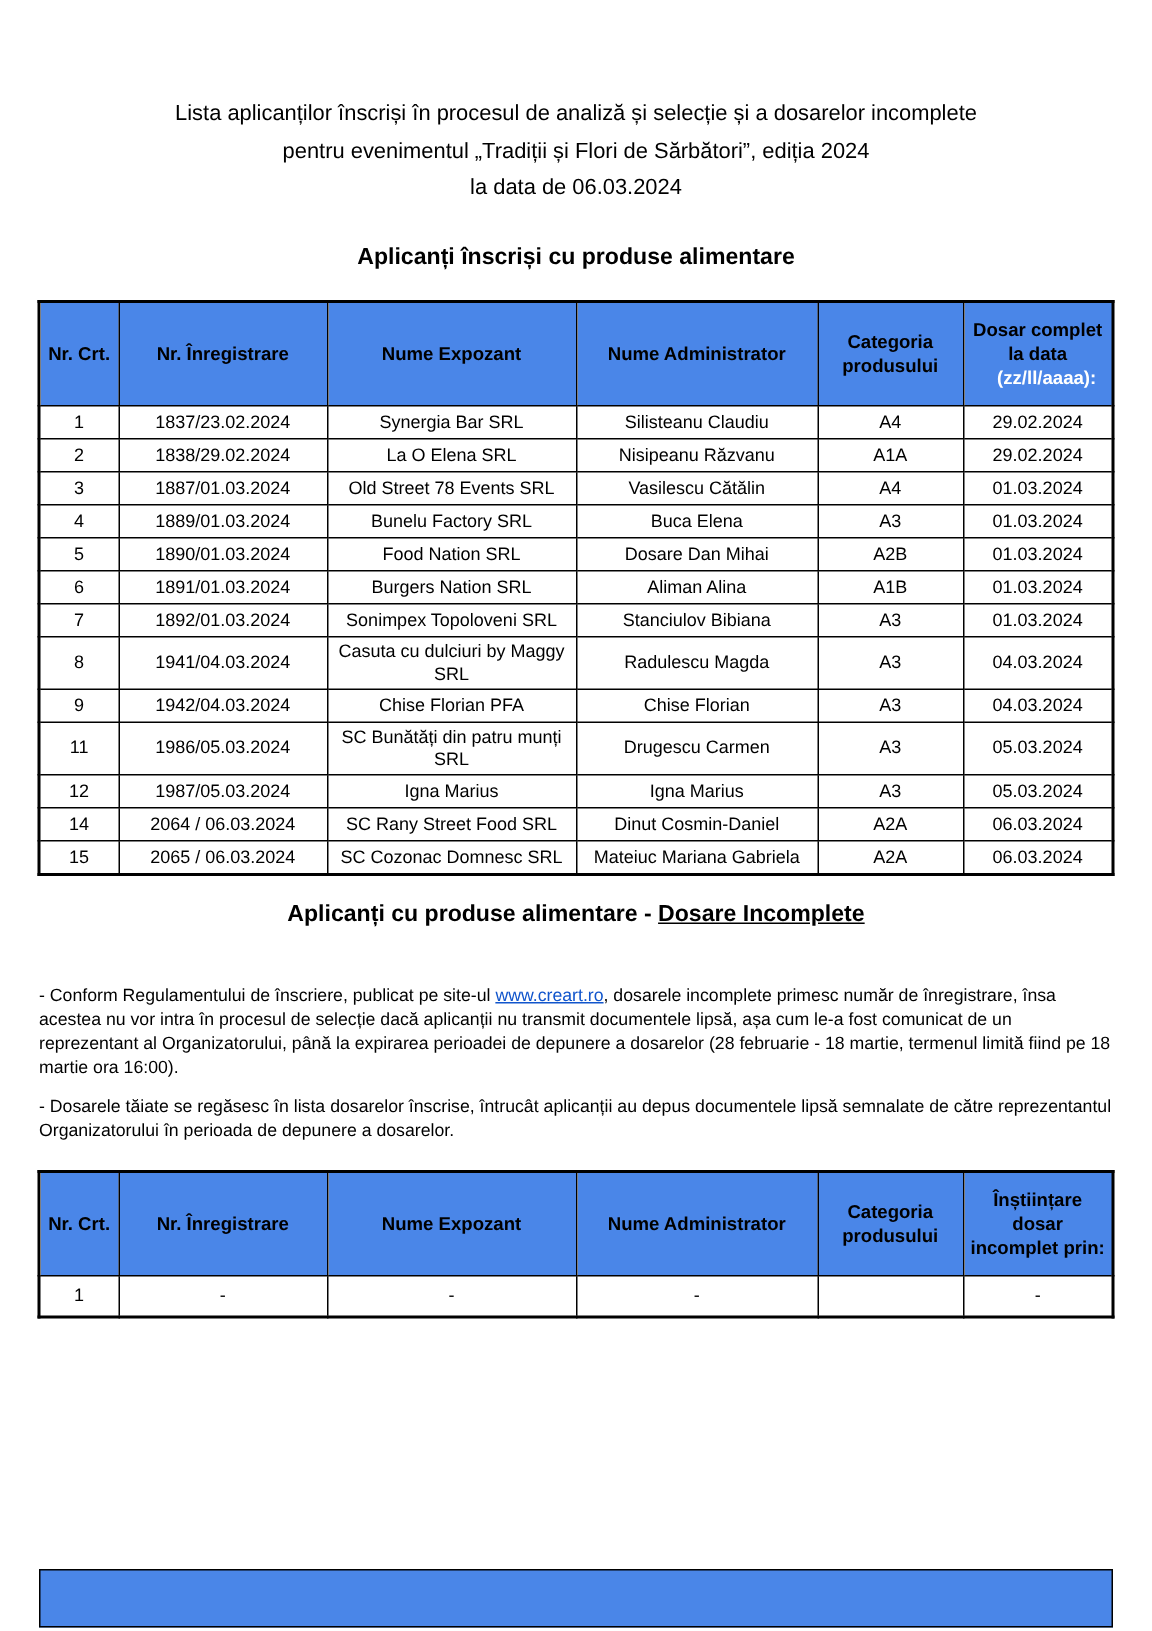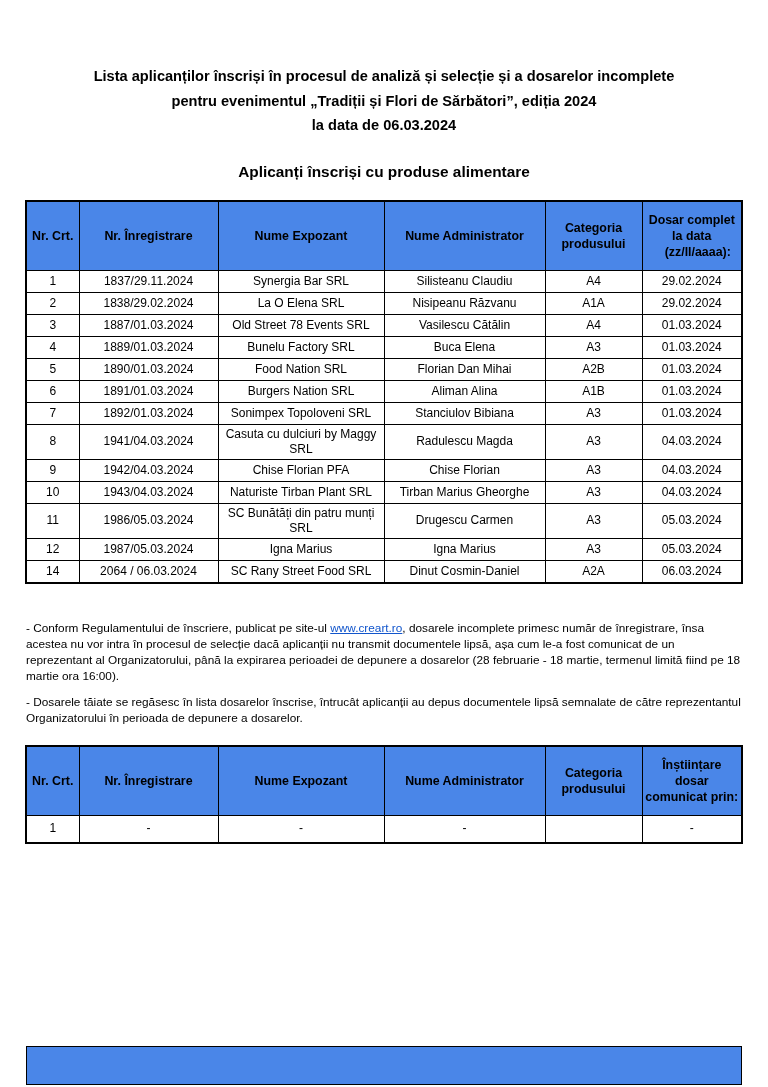--- a/index.html
+++ b/index.html
@@ -1,30 +1,30 @@
 <!DOCTYPE html>
 <html><head>
 <meta charset="utf-8">
 <style>
   html,body{margin:0;padding:0;background:#ffffff;}
   body{font-family:"Liberation Sans",sans-serif;color:#000;}
   .page{position:relative;width:768px;height:1087px;background:#fff;overflow:hidden;}
 
-  .title-block{margin-top:64px;text-align:center;font-weight:bold;font-size:14.6px;line-height:24.5px;}
+  .title-block{margin-top:64px;text-align:center;font-weight:normal;font-size:14.6px;line-height:24.5px;}
   .section-heading{text-align:center;font-weight:bold;font-size:15.4px;margin:4px;}
   #section1-heading{margin-top:25px;}
   #section2-heading{margin-top:17px;}
   .underlined{text-decoration:underline;}
 
   table.doc-table{border-collapse:collapse;width:716px;margin:19px auto 0 auto;table-layout:fixed;border:2px solid #000;}
   .doc-table th,.doc-table td{border:1px solid #000;text-align:center;vertical-align:middle;overflow:hidden;}
   .doc-table th{background:#4a86e8;font-weight:bold;font-size:12.4px;line-height:16px;height:66px;padding:1px 2px;}
   .doc-table td{font-size:12px;line-height:15px;height:17px;padding:2px 2px;background:#fff;}
   #table2 td{height:22px;}
-  .date-format{display:block;color:#000000;padding-left:12px;}
+  .date-format{display:block;color:#ffffff;padding-left:12px;}
 
   .notes{width:716px;margin:0 auto;font-size:11.8px;line-height:16px;text-align:left;}
   #note1{margin-top:36px;}
   #note2{margin-top:10px;}
   .link{color:#1155cc;text-decoration:underline;cursor:pointer;}
 
   .bottom-band{position:absolute;left:26px;top:1046px;width:716px;height:39px;background:#4a86e8;border:1px solid #000;box-sizing:border-box;}
 </style>
 </head>
 <body>
@@ -57,21 +57,21 @@
         <th>Categoria produsului</th>
         <th>
           <span>Dosar complet la data</span>
           <span class="date-format">(zz/ll/aaaa):</span>
         </th>
       </tr>
     </thead>
     <tbody id="table1-body">
         <tr>
           <td>1</td>
-          <td>1837/29.11.2024</td>
+          <td>1837/23.02.2024</td>
           <td>Synergia Bar SRL</td>
           <td>Silisteanu Claudiu</td>
           <td>A4</td>
           <td>29.02.2024</td>
         </tr>
         <tr>
           <td>2</td>
           <td>1838/29.02.2024</td>
           <td>La O Elena SRL</td>
           <td>Nisipeanu Răzvanu</td>
@@ -91,21 +91,21 @@
           <td>1889/01.03.2024</td>
           <td>Bunelu Factory SRL</td>
           <td>Buca Elena</td>
           <td>A3</td>
           <td>01.03.2024</td>
         </tr>
         <tr>
           <td>5</td>
           <td>1890/01.03.2024</td>
           <td>Food Nation SRL</td>
-          <td>Florian Dan Mihai</td>
+          <td>Dosare Dan Mihai</td>
           <td>A2B</td>
           <td>01.03.2024</td>
         </tr>
         <tr>
           <td>6</td>
           <td>1891/01.03.2024</td>
           <td>Burgers Nation SRL</td>
           <td>Aliman Alina</td>
           <td>A1B</td>
           <td>01.03.2024</td>
@@ -124,28 +124,20 @@
           <td>Casuta cu dulciuri by Maggy SRL</td>
           <td>Radulescu Magda</td>
           <td>A3</td>
           <td>04.03.2024</td>
         </tr>
         <tr>
           <td>9</td>
           <td>1942/04.03.2024</td>
           <td>Chise Florian PFA</td>
           <td>Chise Florian</td>
-          <td>A3</td>
-          <td>04.03.2024</td>
-        </tr>
-        <tr>
-          <td>10</td>
-          <td>1943/04.03.2024</td>
-          <td>Naturiste Tirban Plant SRL</td>
-          <td>Tirban Marius Gheorghe</td>
           <td>A3</td>
           <td>04.03.2024</td>
         </tr>
         <tr>
           <td>11</td>
           <td>1986/05.03.2024</td>
           <td>SC Bunătăți din patru munți SRL</td>
           <td>Drugescu Carmen</td>
           <td>A3</td>
           <td>05.03.2024</td>
@@ -159,23 +151,34 @@
           <td>05.03.2024</td>
         </tr>
         <tr>
           <td>14</td>
           <td>2064 / 06.03.2024</td>
           <td>SC Rany Street Food SRL</td>
           <td>Dinut Cosmin-Daniel</td>
           <td>A2A</td>
           <td>06.03.2024</td>
         </tr>
+        <tr>
+          <td>15</td>
+          <td>2065 / 06.03.2024</td>
+          <td>SC Cozonac Domnesc SRL</td>
+          <td>Mateiuc Mariana Gabriela</td>
+          <td>A2A</td>
+          <td>06.03.2024</td>
+        </tr>
       </tbody>
   </table>
 
+  <p class="section-heading" id="section2-heading">
+    <span>Aplicanți cu produse alimentare - </span><span class="underlined">Dosare Incomplete</span>
+  </p>
 
   <p class="notes" id="note1">
     <span>- Conform Regulamentului de înscriere, publicat pe site-ul </span><a class="link">www.creart.ro</a><span>, dosarele incomplete primesc număr de înregistrare, însa acestea nu vor intra în procesul de selecție dacă aplicanții nu transmit documentele lipsă, așa cum le-a fost comunicat de un reprezentant al Organizatorului, până la expirarea perioadei de depunere a dosarelor (28 februarie - 18 martie, termenul limită fiind pe 18 martie ora 16:00).</span>
   </p>
 
   <p class="notes" id="note2">- Dosarele tăiate se regăsesc în lista dosarelor înscrise, întrucât aplicanții au depus documentele lipsă semnalate de către reprezentantul Organizatorului în perioada de depunere a dosarelor.</p>
 
   <table class="doc-table" id="table2">
     <colgroup>
       <col style="width:53px">
@@ -185,21 +188,21 @@
         <col style="width:97px">
         <col style="width:100px">
     </colgroup>
     <thead>
       <tr>
         <th>Nr. Crt.</th>
         <th>Nr. Înregistrare</th>
         <th>Nume Expozant</th>
         <th>Nume Administrator</th>
         <th>Categoria produsului</th>
-        <th>Înștiințare dosar comunicat prin:</th>
+        <th>Înștiințare dosar incomplet prin:</th>
       </tr>
     </thead>
     <tbody id="table2-body">
         <tr>
           <td>1</td>
           <td>-</td>
           <td>-</td>
           <td>-</td>
           <td></td>
           <td>-</td>

